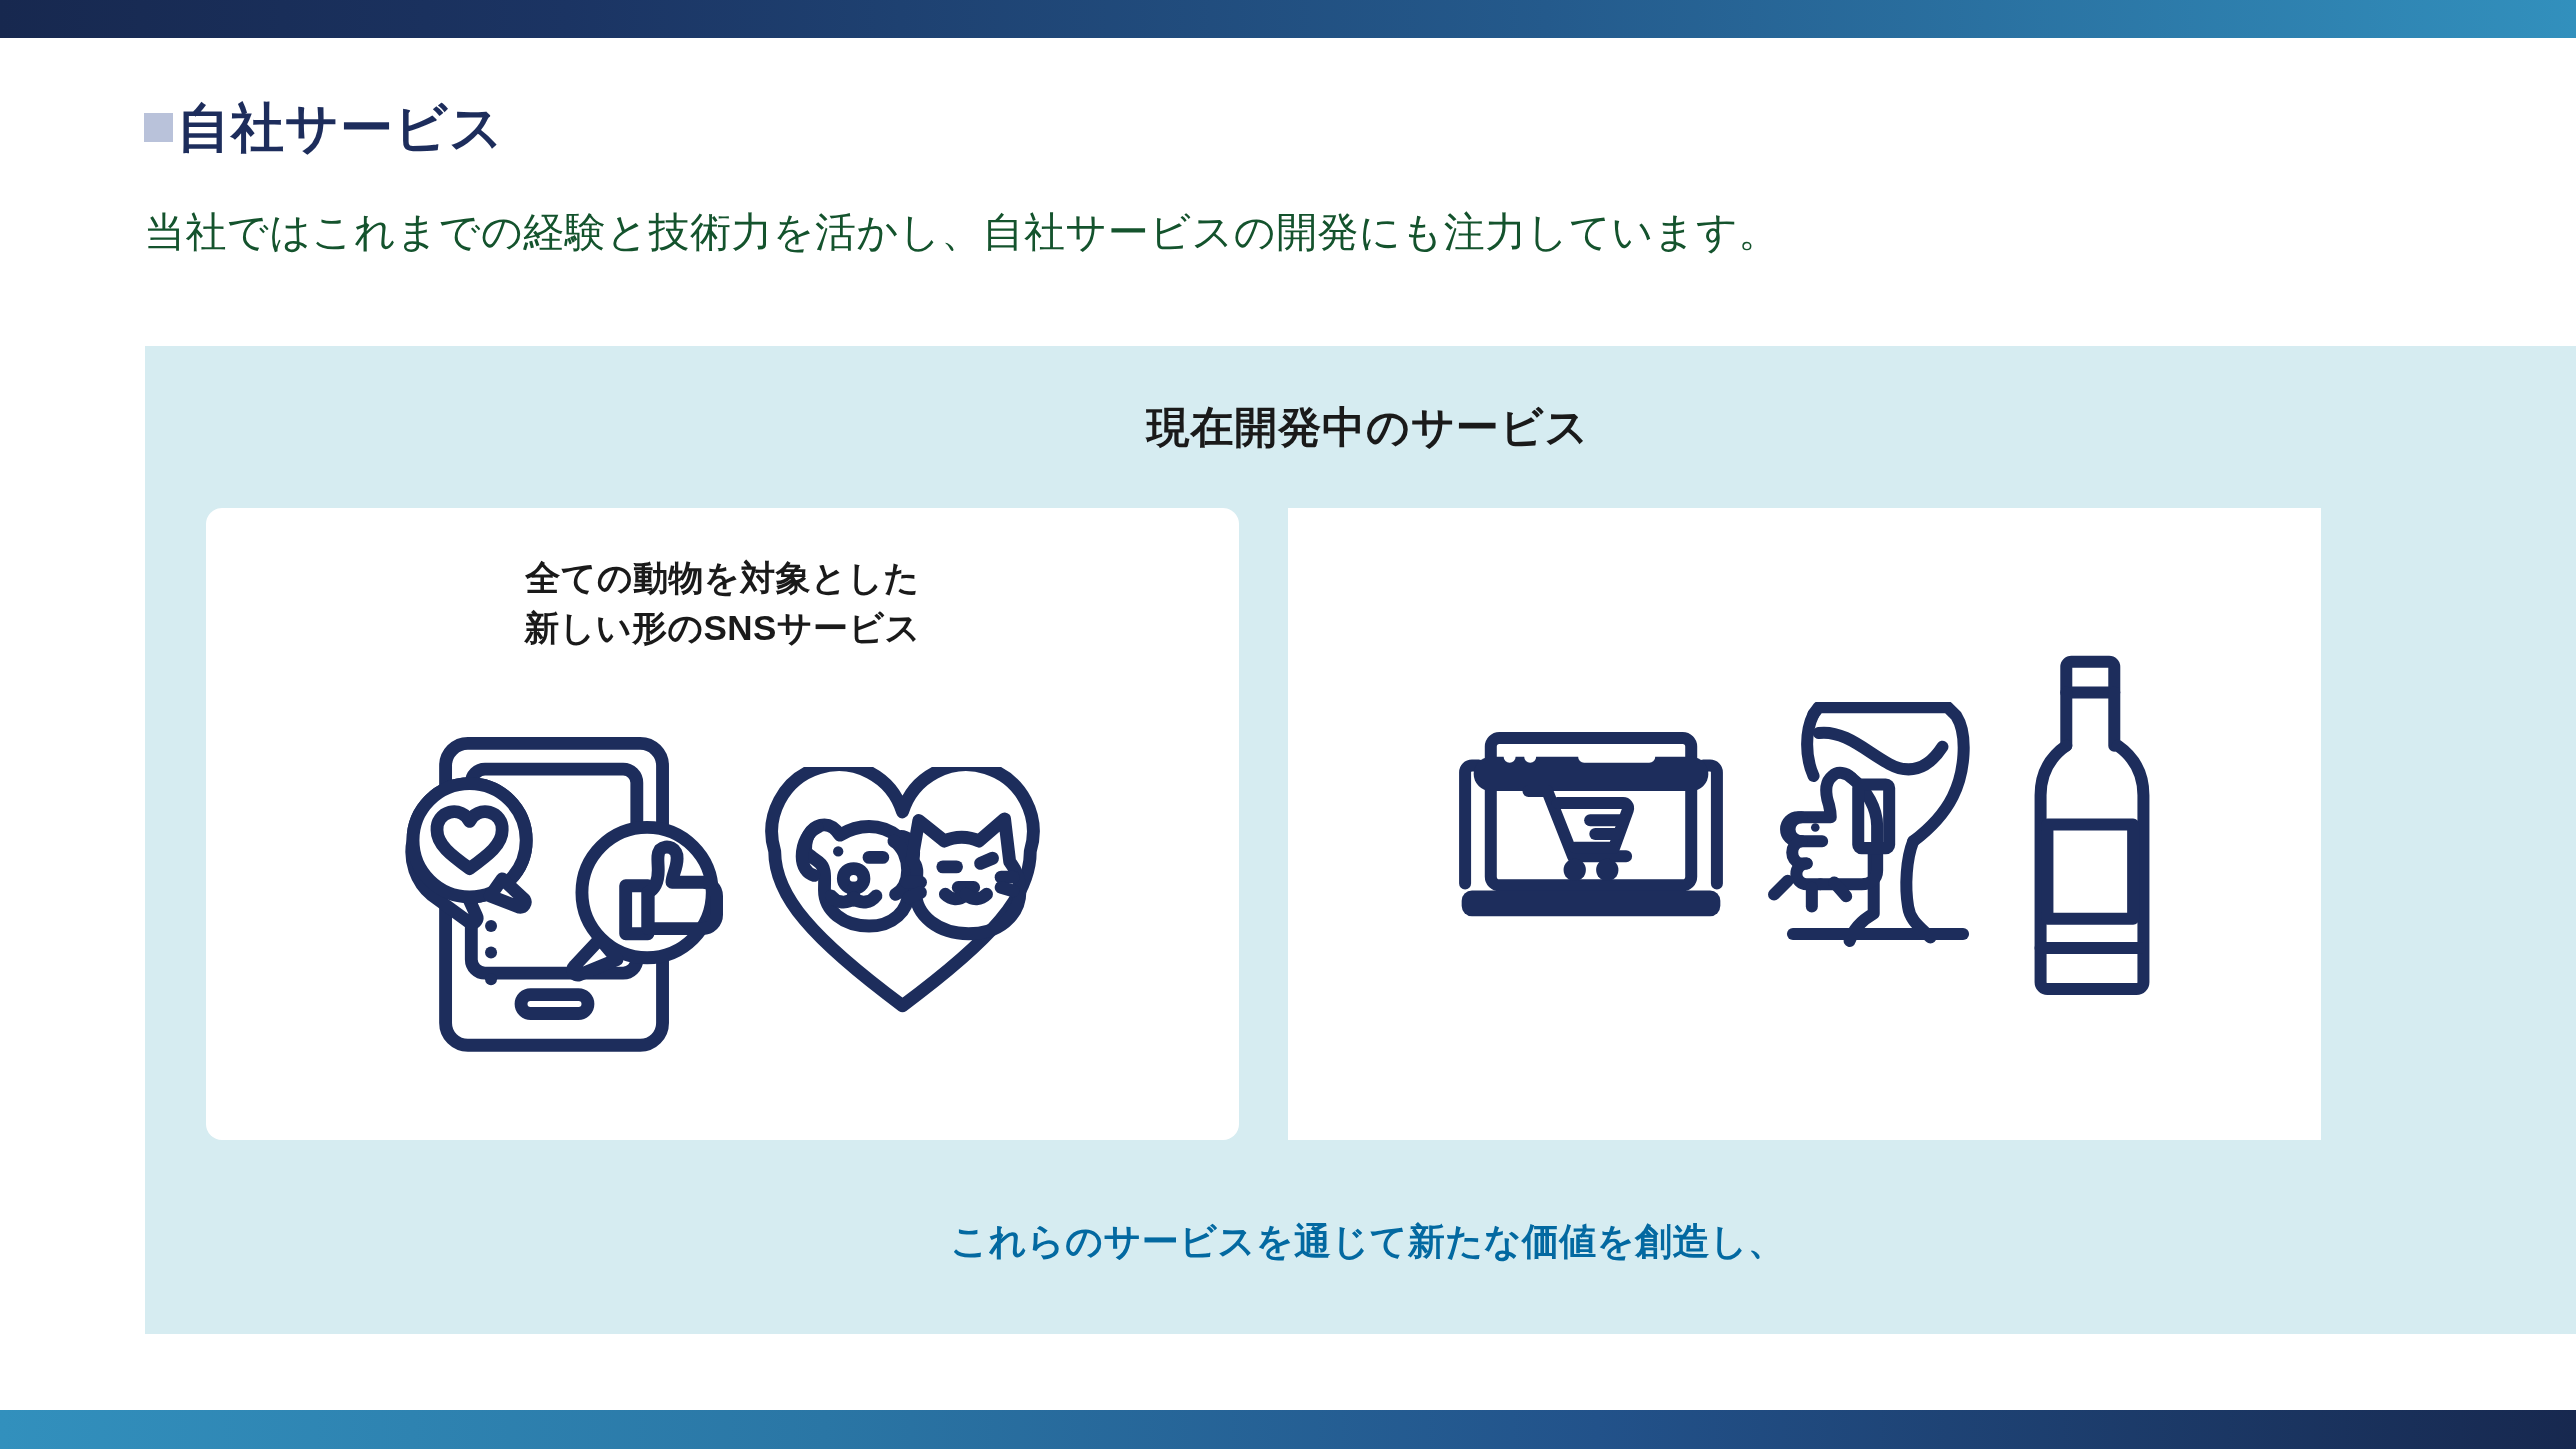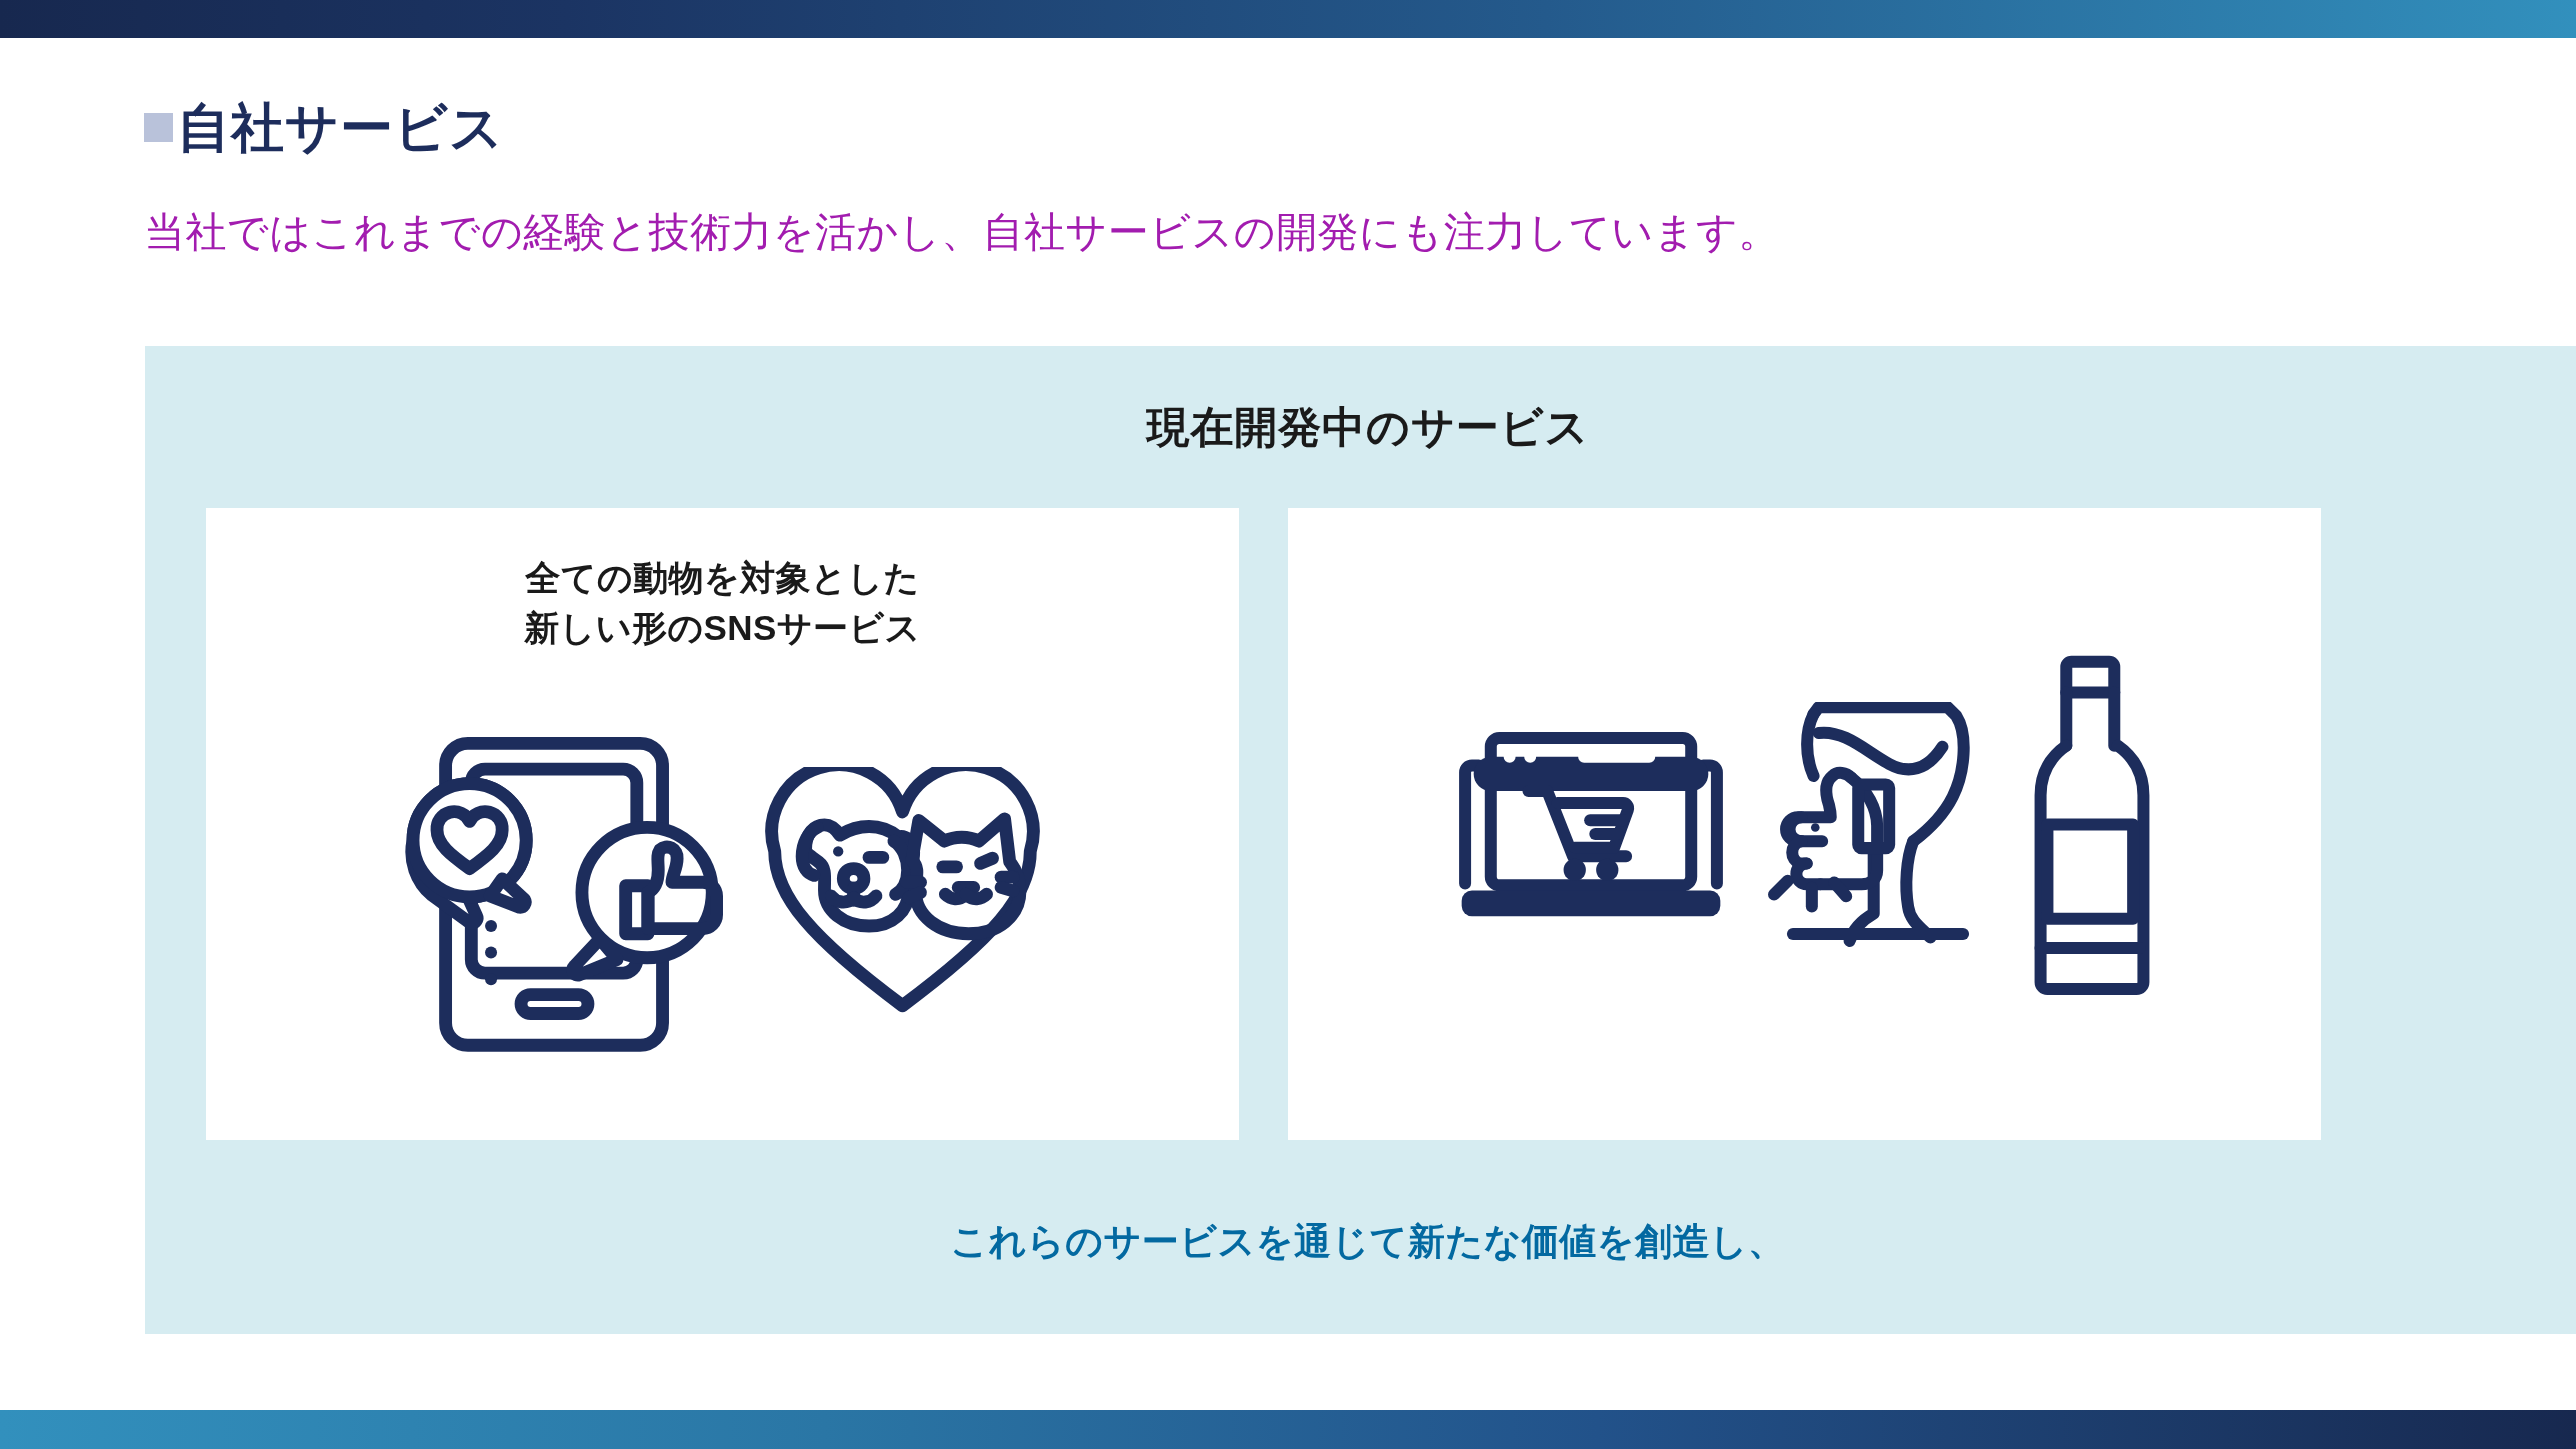--- a/index.html
+++ b/index.html
@@ -26,21 +26,21 @@
     position:absolute; left:144px; top:101px;
     display:flex; align-items:center; gap:4px;
   }
   .heading-bullet { width:29px; height:29px; background:#b9c2da; display:block; }
   .heading-title {
     font-size:53px; font-weight:bold; color:#1d2d5c;
     letter-spacing:0.9px; line-height:1;
   }
   .subtitle {
     position:absolute; left:144px; top:206px;
-    font-size:41px; color:#a21caf; line-height:1.3;
+    font-size:41px; color:#14532d; line-height:1.3;
     letter-spacing:0.4px;
   }
 
   
   .panel {
     position:absolute; left:145px; top:346px;
     width:2446px; height:988px;
     background:#d6ecf1;
   }
   .panel-title {
@@ -52,21 +52,21 @@
   
   .cards {
     position:absolute; left:61px; top:162px;
     width:2133px; height:632px;
     display:flex; gap:49px;
   }
   .card {
     background:#ffffff;
     display:flex; flex-direction:column; align-items:center;
   }
-  .card-left  { width:1033px; }
+  .card-left  { width:1033px;border-radius:16px; }
   .card-right { width:1033px; }
   .card-text {
     margin-top:45px; text-align:center;
     font-size:35px; font-weight:bold; color:#1a1a1a;
     line-height:1.42; letter-spacing:0.4px;
   }
   .card-icons {
     flex:1; display:flex; align-items:center; justify-content:center;
     gap:17px; width:100%;
   }

